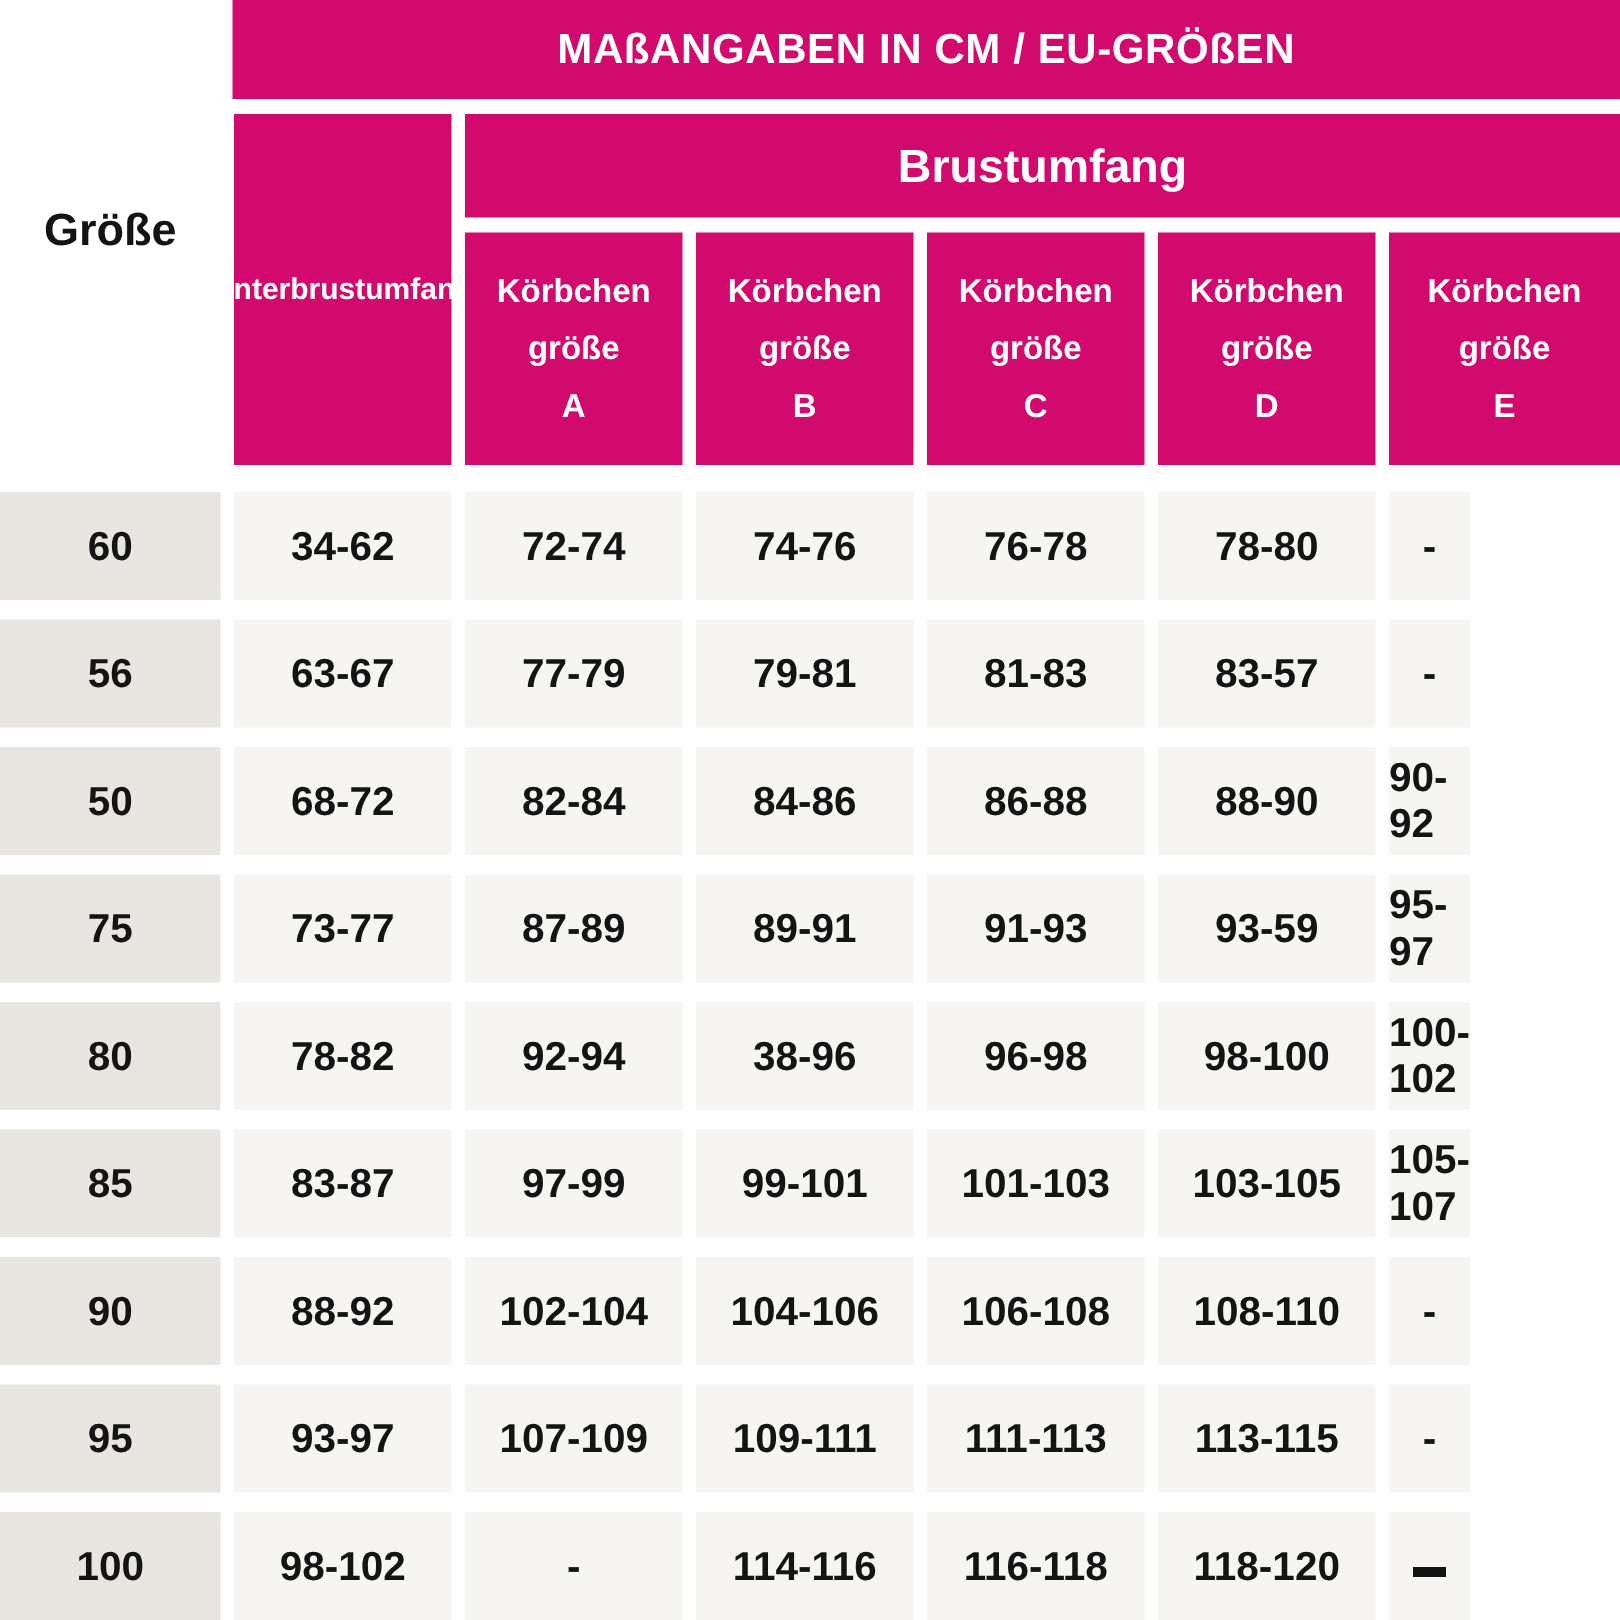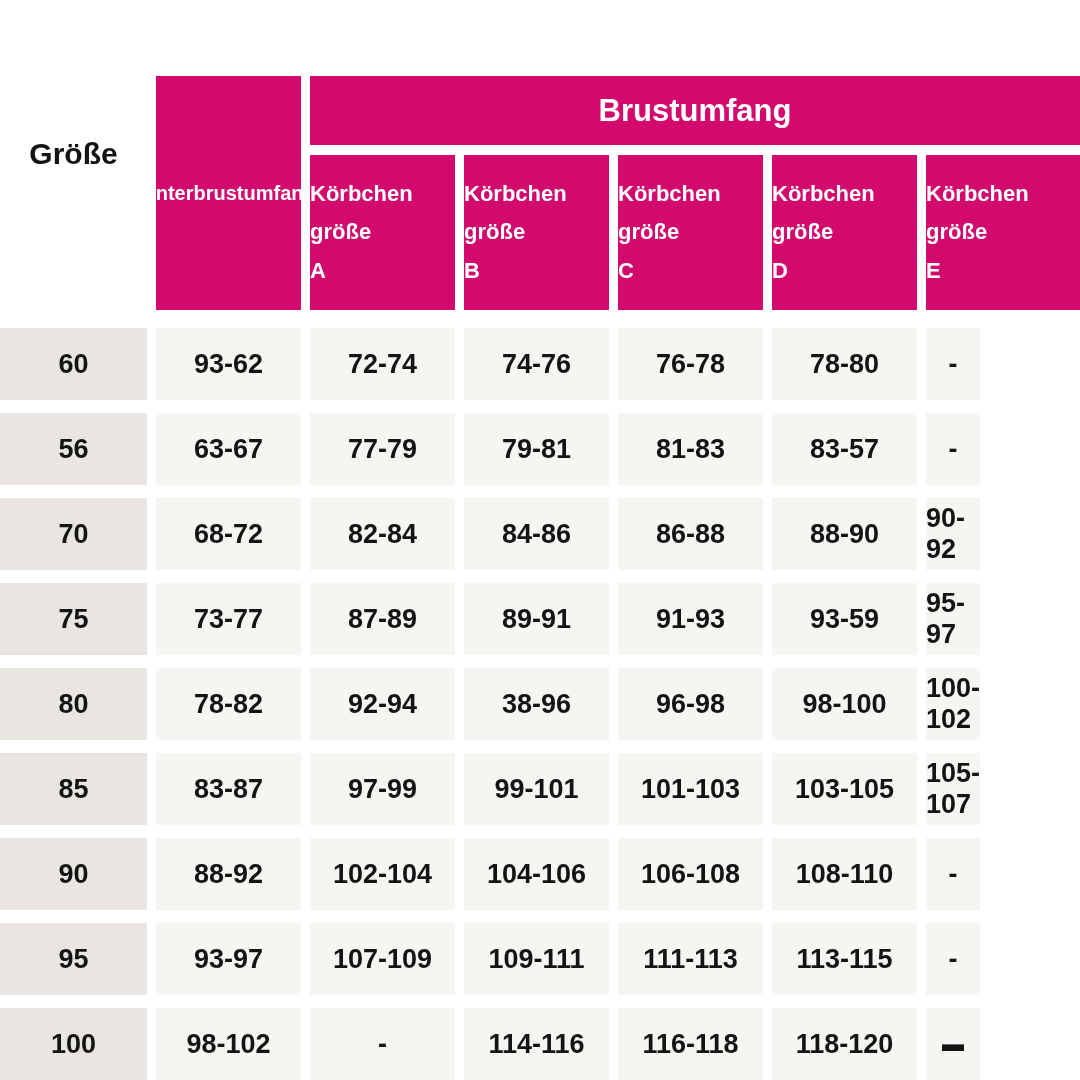--- a/index.html
+++ b/index.html
@@ -22,21 +22,21 @@
     display:flex;flex-direction:row;align-items:center;justify-content:center;
     font-weight:bold;font-size:20px;line-height:1.5;text-align:center;
   }
   .group-head{
     position:absolute;left:310px;top:76px;width:770px;height:69px;
     display:flex;align-items:center;justify-content:center;
     font-weight:bold;font-size:31px;
   }
   .cup-head{
     position:absolute;top:155px;height:155px;width:145px;
-    display:flex;flex-direction:column;align-items:flex-start;justify-content:center;
+    display:flex;flex-direction:column;align-items:center;justify-content:center;
     font-weight:bold;font-size:22px;line-height:1.75;text-align:center;
   }
   .cup-a{left:310px;} .cup-b{left:464px;} .cup-c{left:618px;} .cup-d{left:772px;}
   .cup-e{left:926px;width:154px;}
   .data-grid{
     position:absolute;left:0;top:328px;width:908px;
     display:grid;
     grid-template-columns:147px 145px 145px 145px 145px 145px 1fr;
     grid-auto-rows:72px;column-gap:9px;row-gap:13px;
   }
@@ -46,20 +46,23 @@
     font-weight:bold;font-size:27px;color:#141414;
   }
   .cell.size{background:#e9e6e2;}
   .heavy-dash{font-size:22px;}
 </style>
 </head>
 <body>
 
 <div class="page">
 
+  <div class="title-bar pink">
+    <span>MAßANGABEN IN CM / EU-GRÖßEN</span>
+  </div>
 
   <div class="corner-label">Größe</div>
 
   <div class="underbust-head pink">
     <div>Unter</div>
     <div>brustumfang</div>
   </div>
 
   <div class="group-head pink">Brustumfang</div>
 
@@ -86,40 +89,40 @@
   <div class="cup-head cup-e pink">
     <div>Körbchen</div>
     <div>größe</div>
     <div>E</div>
   </div>
 
   <div class="data-grid">
 
     <div class="trow">
       <div class="cell size">60</div>
-      <div class="cell">93-62</div>
+      <div class="cell">34-62</div>
       <div class="cell">72-74</div>
       <div class="cell">74-76</div>
       <div class="cell">76-78</div>
       <div class="cell">78-80</div>
       <div class="cell">-</div>
     </div>
 
     <div class="trow">
       <div class="cell size">56</div>
       <div class="cell">63-67</div>
       <div class="cell">77-79</div>
       <div class="cell">79-81</div>
       <div class="cell">81-83</div>
       <div class="cell">83-57</div>
       <div class="cell">-</div>
     </div>
 
     <div class="trow">
-      <div class="cell size">70</div>
+      <div class="cell size">50</div>
       <div class="cell">68-72</div>
       <div class="cell">82-84</div>
       <div class="cell">84-86</div>
       <div class="cell">86-88</div>
       <div class="cell">88-90</div>
       <div class="cell">90-92</div>
     </div>
 
     <div class="trow">
       <div class="cell size">75</div>

